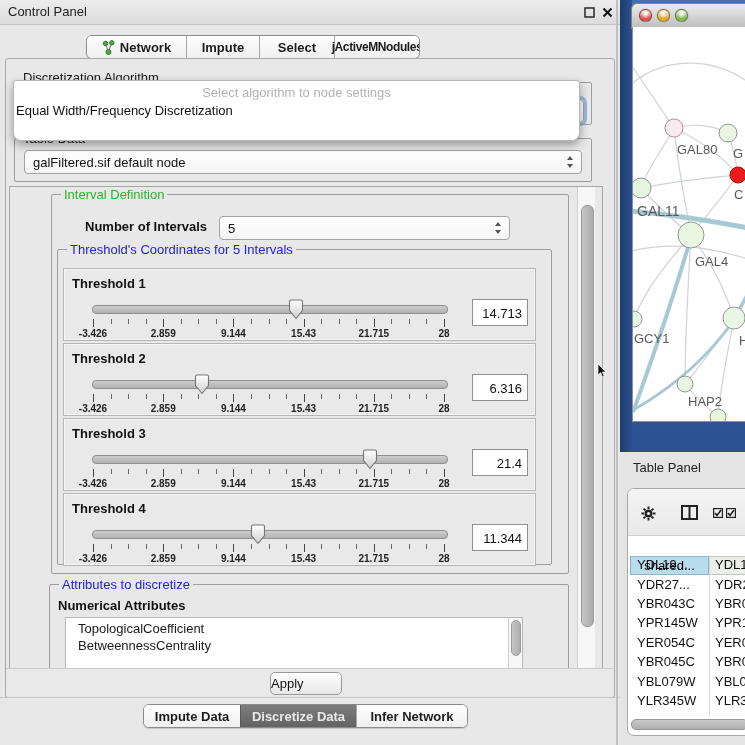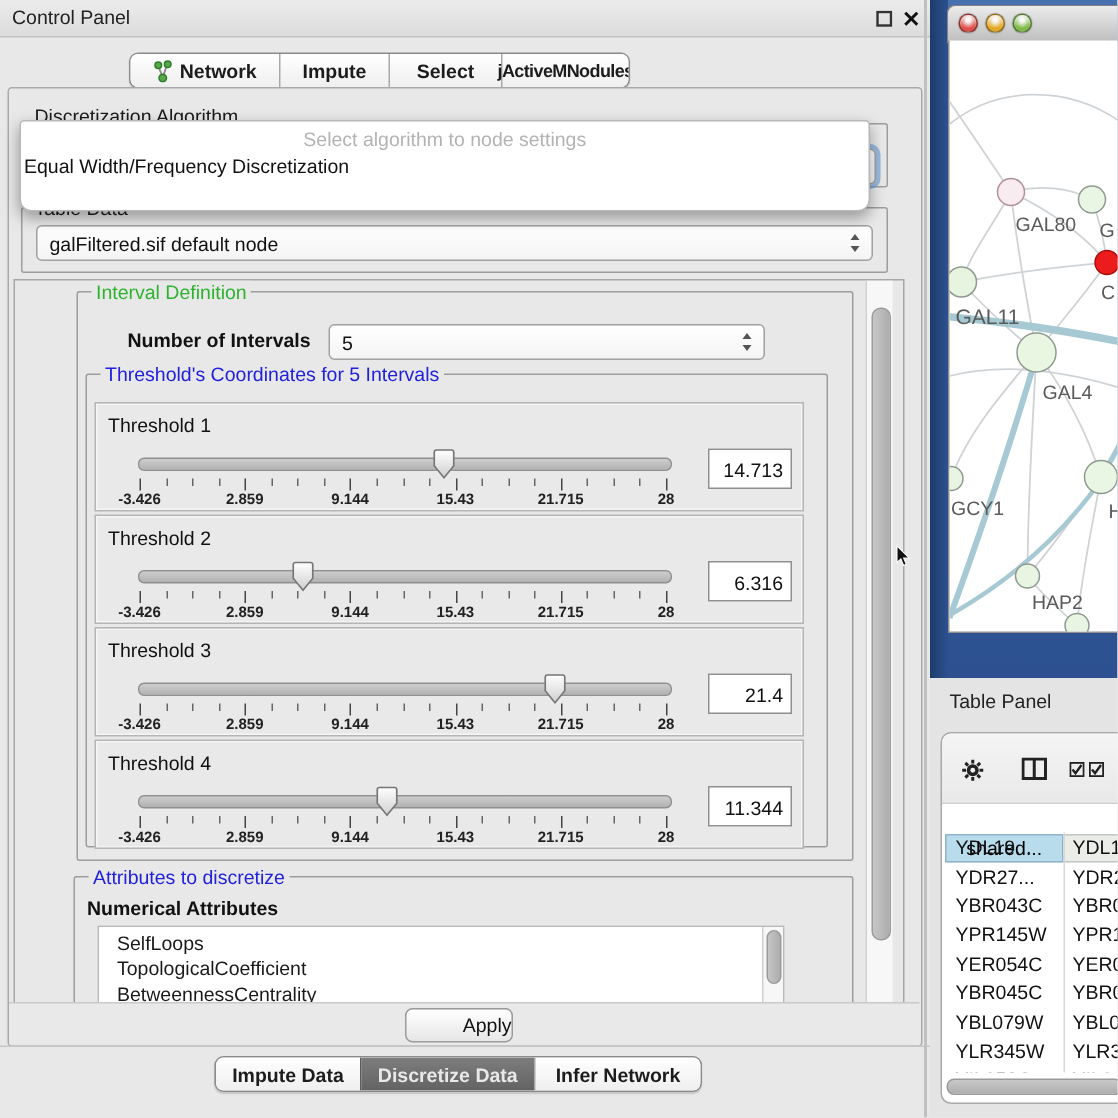--- a/index.html
+++ b/index.html
@@ -26,34 +26,34 @@
         border-right:3.5px solid transparent;border-bottom:4.5px solid #555;}
   .stepper:after{content:"";position:absolute;left:0;bottom:0;border-left:3.5px solid transparent;
         border-right:3.5px solid transparent;border-top:4.5px solid #555;}
   .popup{left:13px;top:80px;width:565px;height:59px;background:#fff;border:1px solid #b8b8b8;
          border-radius:3px 3px 8px 8px;box-shadow:0 4px 10px rgba(0,0,0,.35);z-index:50;}
   .popup .row{font-size:13px;height:18px;line-height:18px;white-space:nowrap;}
   .scrollpane{left:9px;top:186px;width:592px;height:482px;border:1px solid #a6a6a6;background:#e8e8e8;overflow:hidden;}
   .vscroll{position:absolute;background:#f7f7f7;border-left:1px solid #cfcfcf;}
   .vthumb{position:absolute;background:linear-gradient(90deg,#c6c6c6,#adadad);border-radius:6px;border:1px solid #9b9b9b;}
   .t-box{position:absolute;width:471px;height:71px;border:1px solid #b5b5b5;background:#e9e9e9;box-shadow:inset 0 0 0 1px #f5f5f5;}
-  .t-title{position:absolute;left:8px;top:7px;font-size:13px;font-weight:400;color:#111;}
+  .t-title{position:absolute;left:8px;top:7px;font-size:13px;font-weight:700;color:#111;}
   .t-track{position:absolute;left:28px;top:36px;width:354px;height:7px;border:1px solid #8f8f8f;border-radius:4px;
            background:linear-gradient(#cdcdcd,#b2b2b2);}
   .t-thumb{position:absolute;top:30px;}
   .tick{position:absolute;top:50px;width:1px;height:5px;background:#666;}
   .tick.major{height:8px;background:#444;}
   .tick-label{position:absolute;top:59px;transform:translateX(-50%);font-size:10px;font-weight:700;color:#222;white-space:nowrap;}
   .t-value{position:absolute;left:408px;top:30px;width:56px;height:27px;background:#fff;border:1px solid #8f8f8f;
            font-size:13px;color:#111;text-align:right;line-height:27px;padding-right:5px;box-sizing:border-box;}
   .list{position:absolute;background:#fff;border:1px solid #b9b9b9;}
   .list .li{font-size:13px;color:#1a1a1a;height:17px;line-height:17px;padding-left:12px;white-space:nowrap;}
   .applybar{left:6px;top:668px;width:607px;height:27px;background:#e9e9e9;border-top:1px solid #c9c9c9;z-index:20;}
   .btn{position:absolute;border:1px solid #9a9a9a;border-radius:5px;background:linear-gradient(#ffffff,#e7e7e7);
-       font-size:13px;color:#111;text-align:right;}
+       font-size:13px;color:#111;text-align:left;}
   
   .desktop{left:620px;top:0;width:125px;height:452px;background:linear-gradient(#4670ae,#2d5190);}
   .desktop-shade{left:620px;top:0;width:12px;height:452px;background:linear-gradient(90deg,#1d3c6a,#2d5190);}
   .netframe-titlebar{left:631px;top:3px;width:114px;height:24px;background:linear-gradient(#ececec,#bdbdbd);
         border:1px solid #828282;border-right:none;border-top-left-radius:6px;}
   .light{position:absolute;top:5px;width:13px;height:13px;border-radius:50%;box-shadow:inset 0 1px 2px rgba(255,255,255,.8),0 0 1px rgba(0,0,0,.6);border:1px solid rgba(0,0,0,.35);box-sizing:border-box;}
   .canvas{left:632px;top:27px;width:113px;height:394px;background:#fff;border-left:1px solid #909090;border-bottom:1px solid #909090;}
   .tp-bar{left:620px;top:452px;width:125px;height:293px;background:#e4e4e4;}
   .tp-title{left:633px;top:460px;font-size:13px;color:#222;}
   .tp-card{left:627px;top:488px;width:130px;height:246px;background:#fff;border:1px solid #a8a8a8;
@@ -293,21 +293,20 @@
     <div class="t-value">11.344</div>
   </div>
     </div>
 
   <fieldset class="grp" style="left:39px;top:397px;width:518px;height:100px"></fieldset>
   <span class="grp-label abs" style="left:49px;top:390px;color:#2121dd">Attributes to discretize</span>
   <span class="abs" style="left:48px;top:411px;font-size:13px;font-weight:700;color:#111">Numerical Attributes</span>
 
   <div class="list" style="left:55px;top:430px;width:456px;height:60px">
     <div style="padding-top:2px">
-        <div class="li">SelfLoops</div>
         <div class="li">TopologicalCoefficient</div>
         <div class="li">BetweennessCentrality</div>
       </div>
     <div class="vscroll" style="right:0;top:0;width:13px;height:100%">
       <div class="vthumb" style="left:2px;top:2px;width:8px;height:34px"></div>
     </div>
   </div>
 
   <div class="vscroll" style="left:567px;top:0;width:17px;height:482px">
     <div class="vthumb" style="left:3px;top:18px;width:11px;height:420px"></div>

